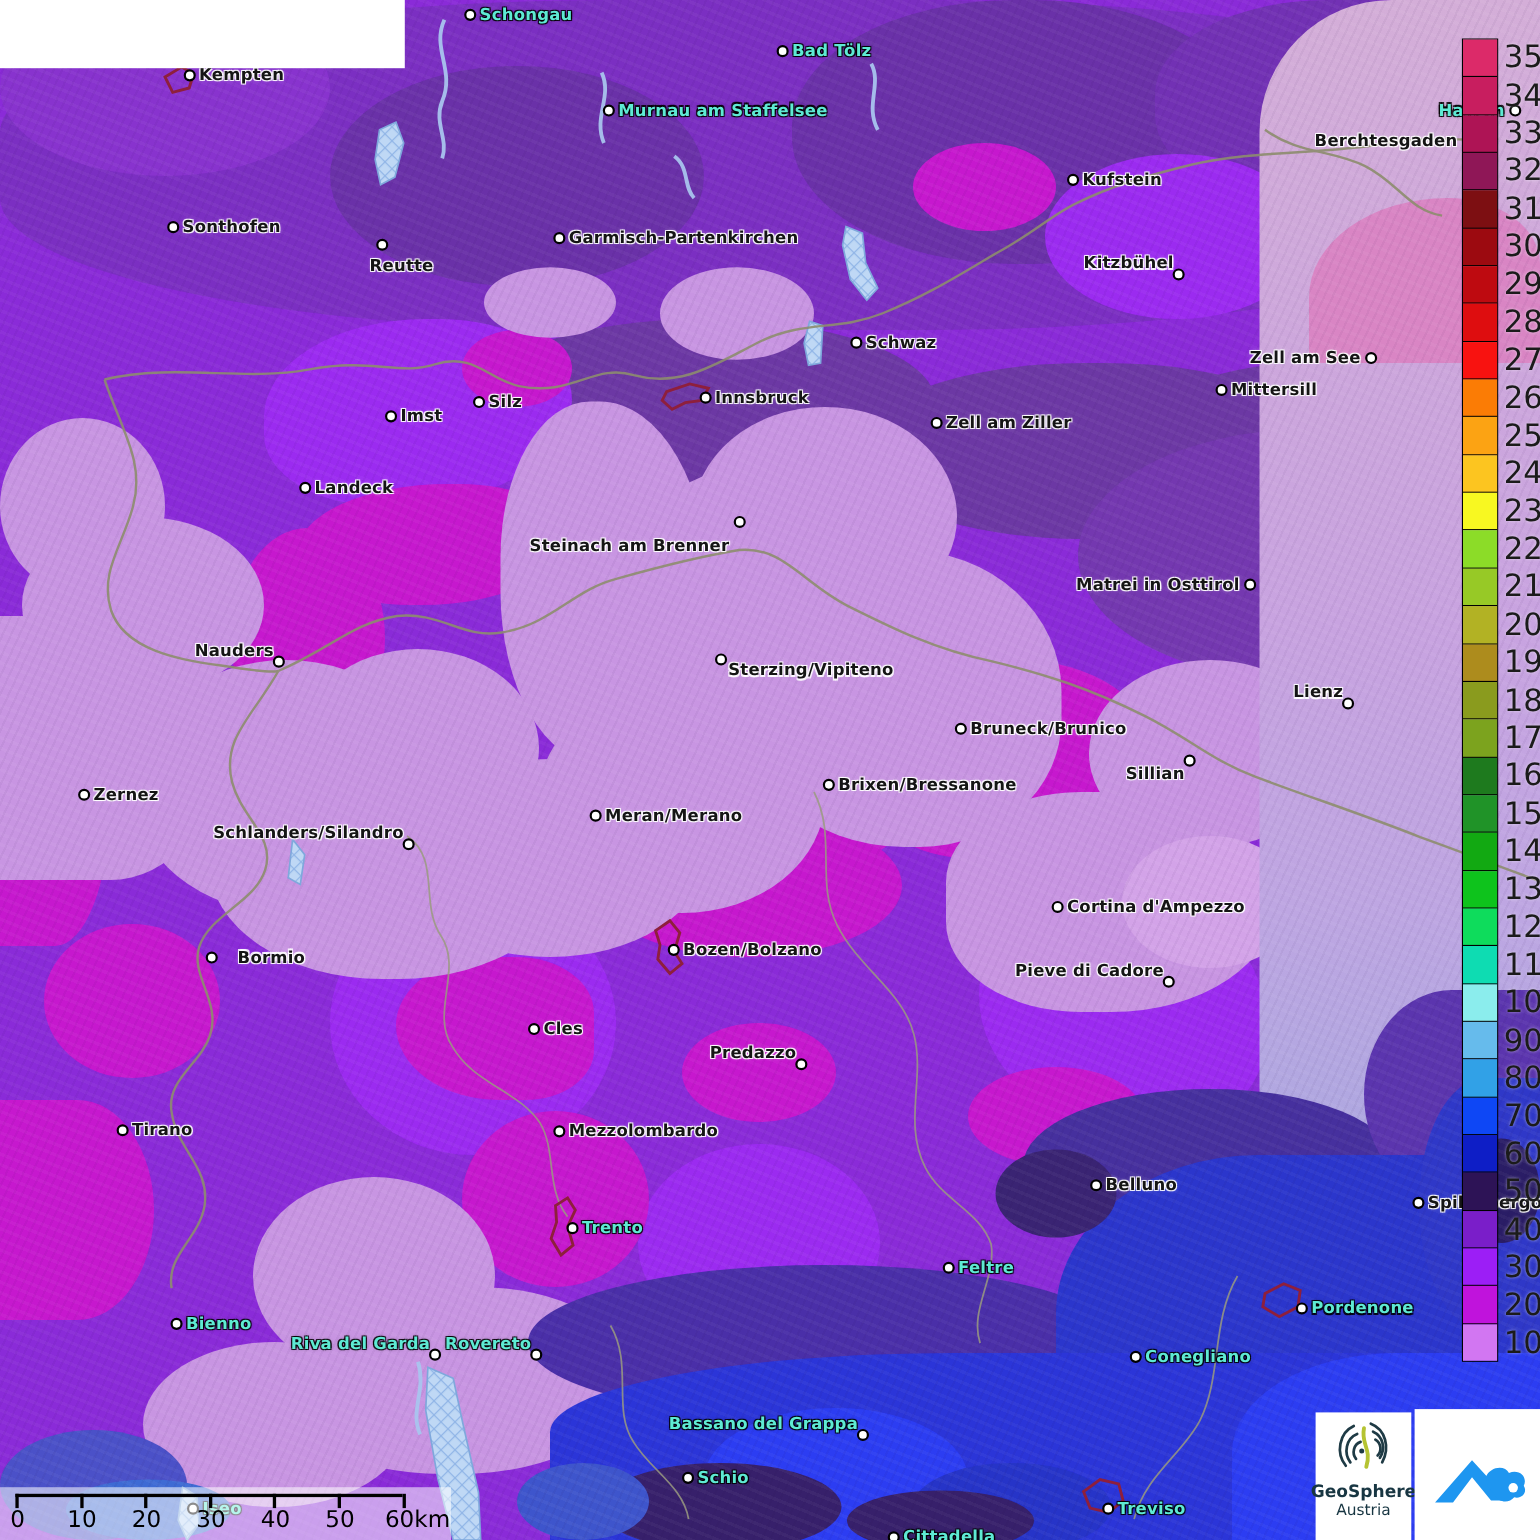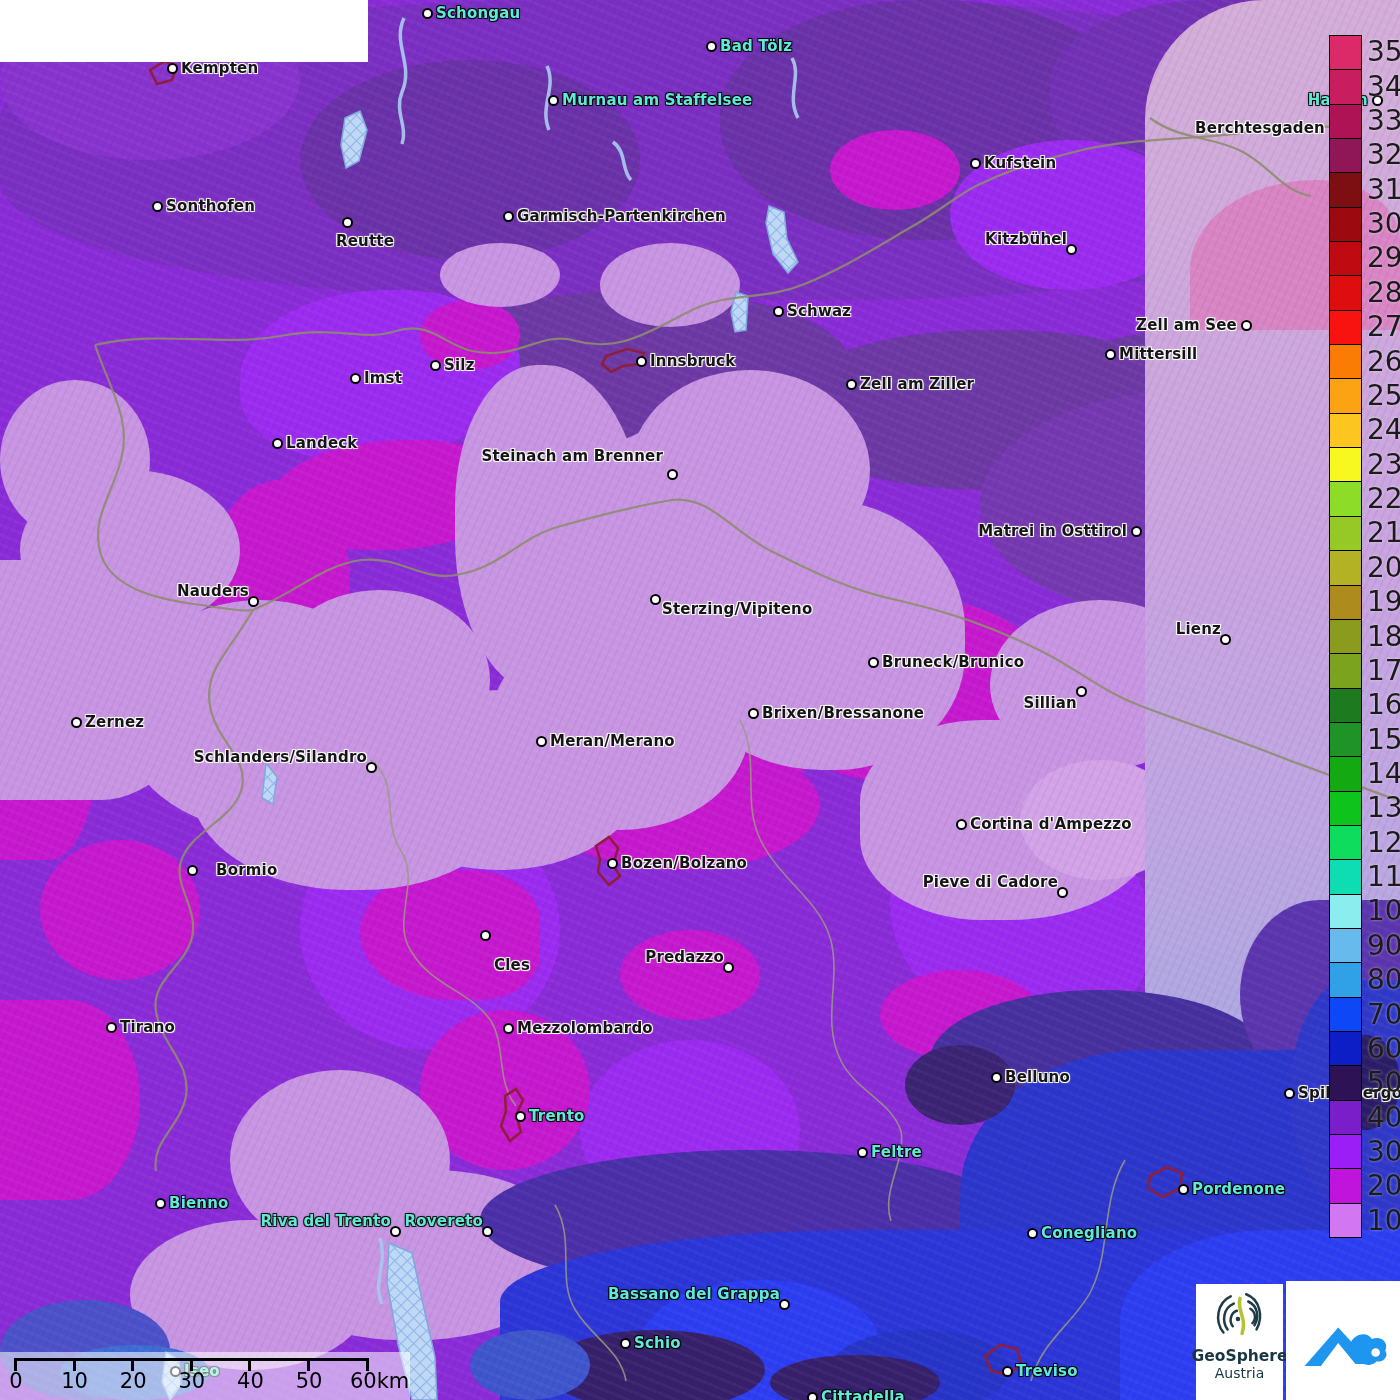--- a/index.html
+++ b/index.html
@@ -219,21 +219,21 @@
       <div class="city-label dark" style="left: 650px; top: 361px; transform: translateY(-50%);">Innsbruck</div>
       <div class="city-dot" style="left: 429.5px; top: 359.5px;"></div>
       <div class="city-label dark" style="left: 444px; top: 365px; transform: translateY(-50%);">Silz</div>
       <div class="city-dot" style="left: 349.5px; top: 372.5px;"></div>
       <div class="city-label dark" style="left: 364px; top: 378px; transform: translateY(-50%);">Imst</div>
       <div class="city-dot" style="left: 845.5px; top: 378.5px;"></div>
       <div class="city-label dark" style="left: 860px; top: 384px; transform: translateY(-50%);">Zell am Ziller</div>
       <div class="city-dot" style="left: 271.5px; top: 437.5px;"></div>
       <div class="city-label dark" style="left: 286px; top: 443px; transform: translateY(-50%);">Landeck</div>
       <div class="city-dot" style="left: 666.5px; top: 468.5px;"></div>
-      <div class="city-label dark" style="right: 737px; top: 456px; transform: translateY(-50%);">Steinach am Brenner</div>
+      <div class="city-label dark" style="right: 737px; top: 496px; transform: translateY(-50%);">Steinach am Brenner</div>
       <div class="city-dot" style="left: 1130.5px; top: 525.5px;"></div>
       <div class="city-label dark" style="right: 273px; top: 531px; transform: translateY(-50%);">Matrei in Osttirol</div>
       <div class="city-dot" style="left: 247.5px; top: 595.5px;"></div>
       <div class="city-label dark" style="right: 1151px; top: 591px; transform: translateY(-50%);">Nauders</div>
       <div class="city-dot" style="left: 649.5px; top: 593.5px;"></div>
       <div class="city-label dark" style="left: 662px; top: 609px; transform: translateY(-50%);">Sterzing/Vipiteno</div>
       <div class="city-dot" style="left: 1219.5px; top: 633.5px;"></div>
       <div class="city-label dark" style="right: 179px; top: 629px; transform: translateY(-50%);">Lienz</div>
       <div class="city-dot" style="left: 867.5px; top: 656.5px;"></div>
       <div class="city-label dark" style="left: 882px; top: 662px; transform: translateY(-50%);">Bruneck/Brunico</div>
@@ -249,41 +249,41 @@
       <div class="city-label dark" style="right: 1033px; top: 757px; transform: translateY(-50%);">Schlanders/Silandro</div>
       <div class="city-dot" style="left: 955.5px; top: 818.5px;"></div>
       <div class="city-label dark" style="left: 970px; top: 824px; transform: translateY(-50%);">Cortina d'Ampezzo</div>
       <div class="city-dot" style="left: 606.5px; top: 857.5px;"></div>
       <div class="city-label dark" style="left: 621px; top: 863px; transform: translateY(-50%);">Bozen/Bolzano</div>
       <div class="city-dot" style="left: 186.5px; top: 864.5px;"></div>
       <div class="city-label dark" style="left: 216px; top: 870px; transform: translateY(-50%);">Bormio</div>
       <div class="city-dot" style="left: 1056.5px; top: 886.5px;"></div>
       <div class="city-label dark" style="right: 342px; top: 882px; transform: translateY(-50%);">Pieve di Cadore</div>
       <div class="city-dot" style="left: 479.5px; top: 929.5px;"></div>
-      <div class="city-label dark" style="left: 494px; top: 965px; transform: translateY(-50%);">Cles</div>
+      <div class="city-label dark" style="left: 494px; top: 935px; transform: translateY(-50%);">Cles</div>
       <div class="city-dot" style="left: 722.5px; top: 961.5px;"></div>
       <div class="city-label dark" style="right: 676px; top: 957px; transform: translateY(-50%);">Predazzo</div>
       <div class="city-dot" style="left: 105.5px; top: 1021.5px;"></div>
       <div class="city-label dark" style="left: 120px; top: 1027px; transform: translateY(-50%);">Tirano</div>
       <div class="city-dot" style="left: 502.5px; top: 1022.5px;"></div>
       <div class="city-label dark" style="left: 517px; top: 1028px; transform: translateY(-50%);">Mezzolombardo</div>
       <div class="city-dot" style="left: 990.5px; top: 1071.5px;"></div>
       <div class="city-label dark" style="left: 1005px; top: 1077px; transform: translateY(-50%);">Belluno</div>
       <div class="city-dot" style="left: 1283.5px; top: 1087.5px;"></div>
       <div class="city-label dark" style="left: 1298px; top: 1093px; transform: translateY(-50%);">Spilimbergo</div>
       <div class="city-dot" style="left: 514.5px; top: 1110.5px;"></div>
       <div class="city-label light" style="left: 529px; top: 1116px; transform: translateY(-50%);">Trento</div>
       <div class="city-dot" style="left: 856.5px; top: 1146.5px;"></div>
       <div class="city-label light" style="left: 871px; top: 1152px; transform: translateY(-50%);">Feltre</div>
       <div class="city-dot" style="left: 1177.5px; top: 1183.5px;"></div>
       <div class="city-label light" style="left: 1192px; top: 1189px; transform: translateY(-50%);">Pordenone</div>
       <div class="city-dot" style="left: 154.5px; top: 1197.5px;"></div>
       <div class="city-label light" style="left: 169px; top: 1203px; transform: translateY(-50%);">Bienno</div>
       <div class="city-dot" style="left: 389.5px; top: 1225.5px;"></div>
-      <div class="city-label light" style="right: 1009px; top: 1221px; transform: translateY(-50%);">Riva del Trento</div>
+      <div class="city-label light" style="right: 1009px; top: 1221px; transform: translateY(-50%);">Riva del Garda</div>
       <div class="city-dot" style="left: 481.5px; top: 1225.5px;"></div>
       <div class="city-label light" style="right: 917px; top: 1221px; transform: translateY(-50%);">Rovereto</div>
       <div class="city-dot" style="left: 1026.5px; top: 1227.5px;"></div>
       <div class="city-label light" style="left: 1041px; top: 1233px; transform: translateY(-50%);">Conegliano</div>
       <div class="city-dot" style="left: 778.5px; top: 1298.5px;"></div>
       <div class="city-label light" style="right: 620px; top: 1294px; transform: translateY(-50%);">Bassano del Grappa</div>
       <div class="city-dot" style="left: 619.5px; top: 1337.5px;"></div>
       <div class="city-label light" style="left: 634px; top: 1343px; transform: translateY(-50%);">Schio</div>
       <div class="city-dot" style="left: 169.5px; top: 1365.5px;"></div>
       <div class="city-label light" style="left: 184px; top: 1371px; transform: translateY(-50%);">Iseo</div>

